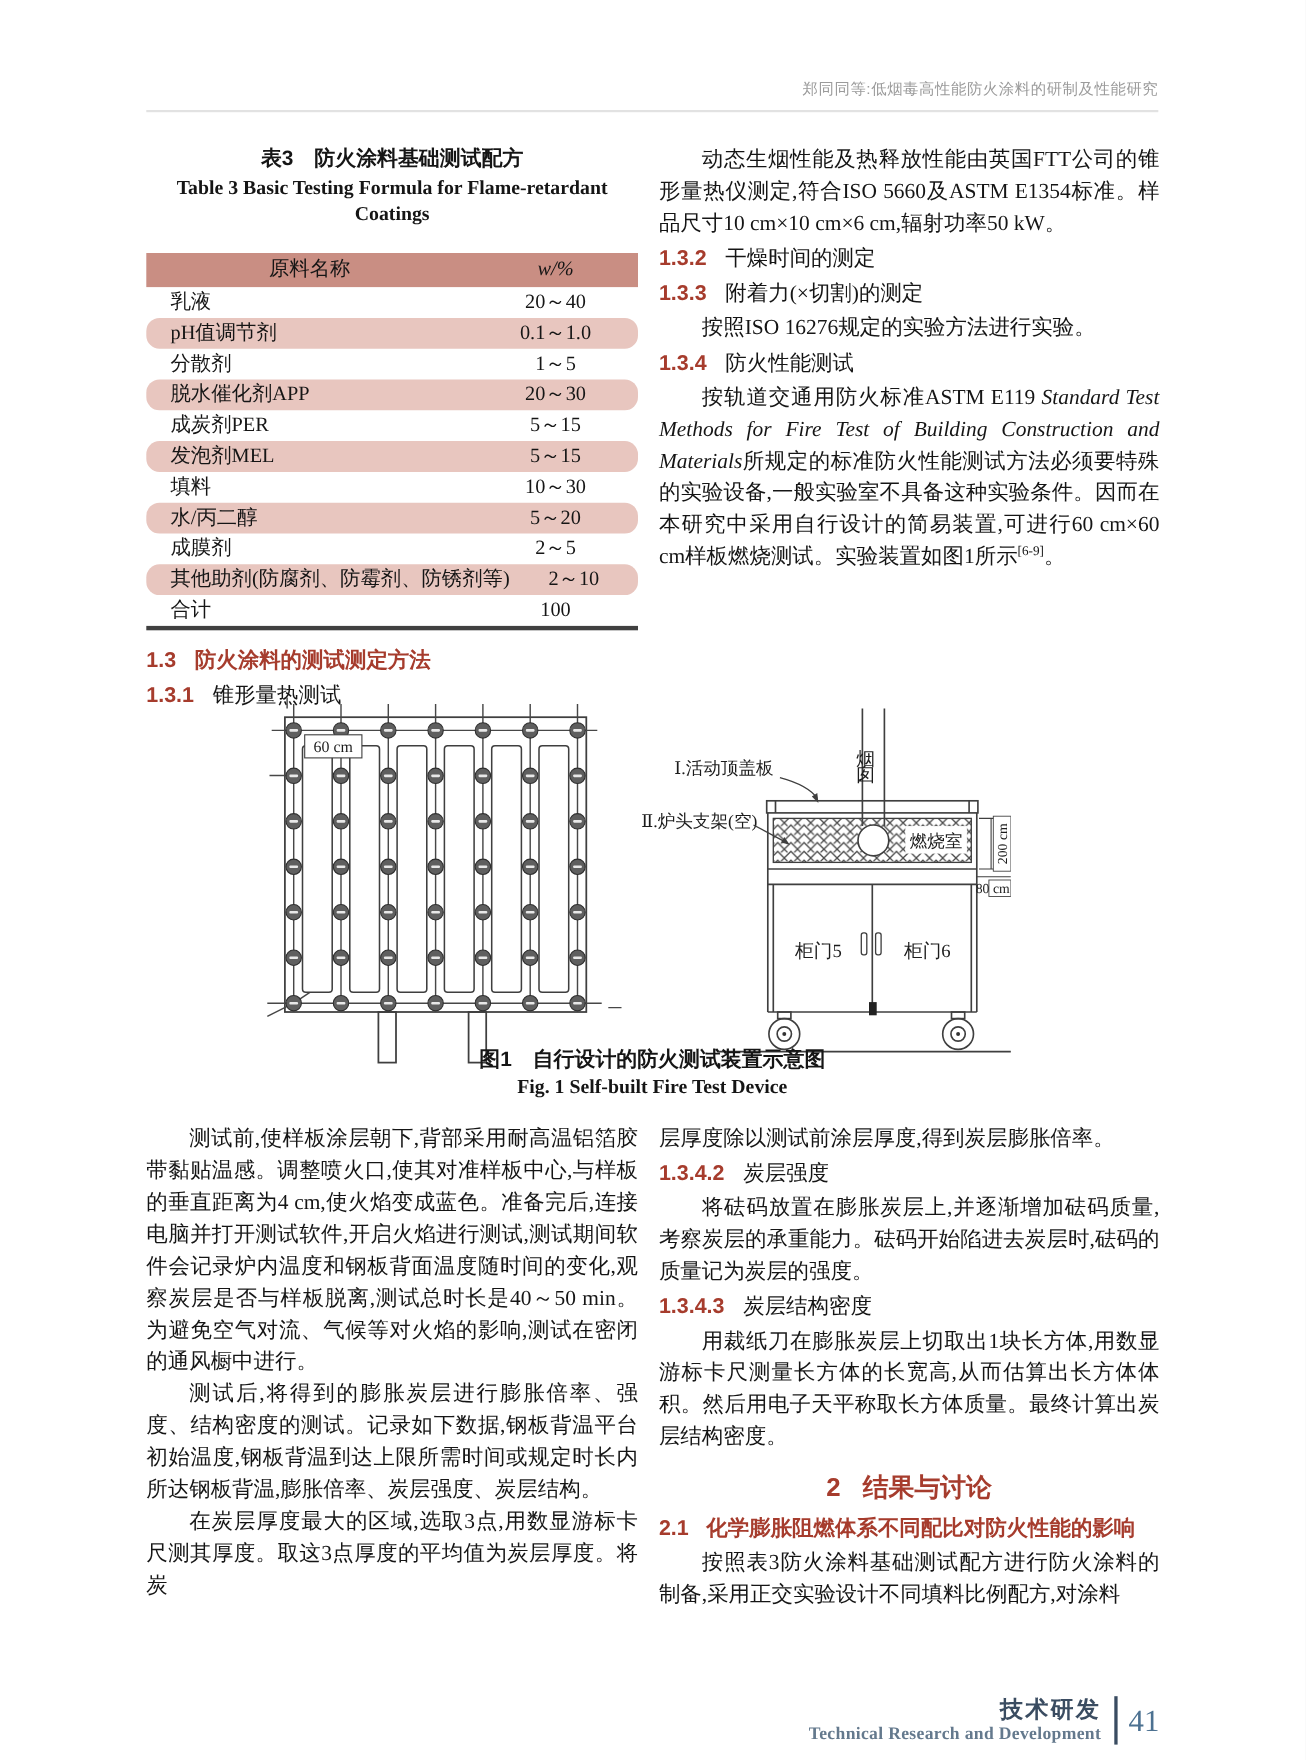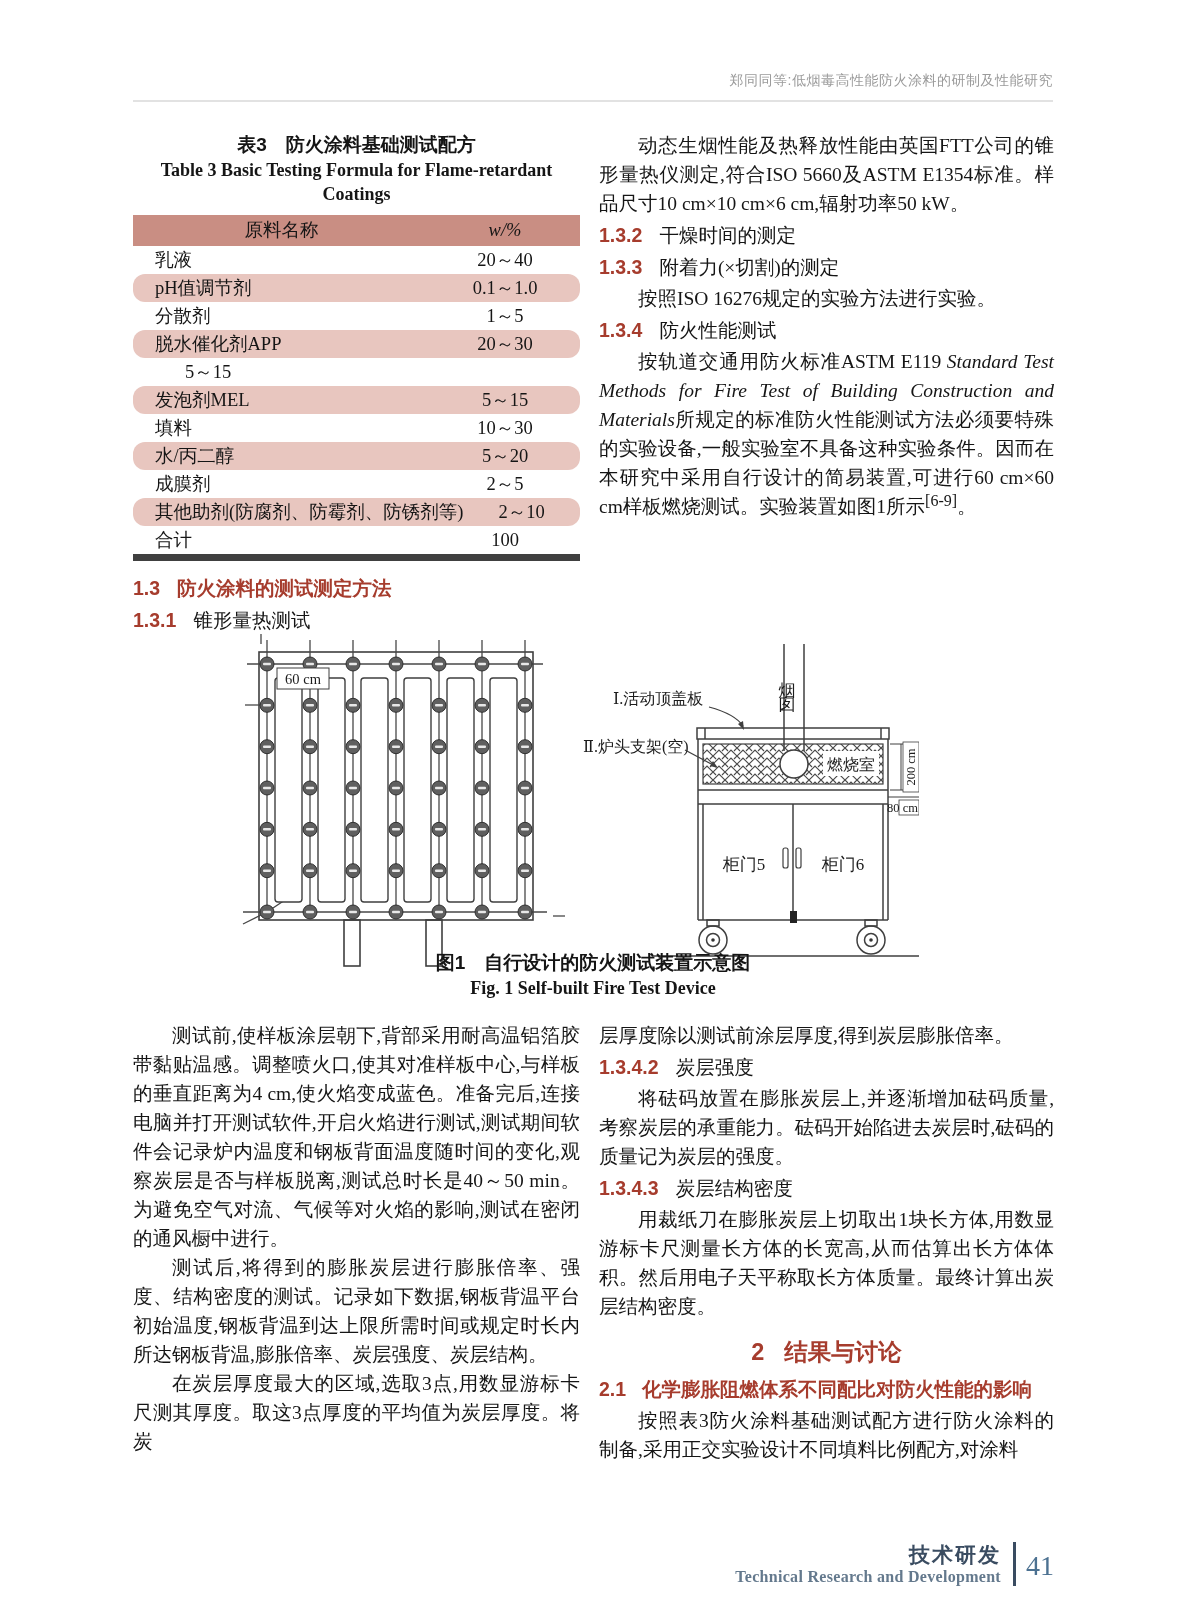--- a/index.html
+++ b/index.html
@@ -12,28 +12,28 @@
   .header-rule{position:absolute;top:100px;left:133px;width:920px;height:2px;background:#e2e2e2;}
 
   
   .col{position:absolute;text-align:justify;font-size:19.5px;line-height:29px;}
   #topleft{left:133px;top:130px;width:447px;}
   #topright{left:599px;top:131px;width:455px;}
   #botleft{left:133px;top:1021px;width:447px;}
   #botright{left:599px;top:1021px;width:455px;}
   .p{margin:0;text-indent:2em;}
   .p.noindent{text-indent:0;}
-  .ref-sup{font-size:16px;vertical-align:super;line-height:0;}
+  .ref-sup{font-size:12px;vertical-align:super;line-height:0;}
   .em-en{font-style:italic;}
 
   
   .tbl-title-zh{text-align:center;font-family:"Liberation Sans","DejaVu Sans",sans-serif;
         font-weight:700;font-size:19px;line-height:26px;margin-top:2px;}
   .tbl-title-en{text-align:center;font-weight:700;font-size:18px;line-height:24px;}
-  .t3{margin-top:9px;border-bottom:7px solid #404040;font-size:18.5px;}
+  .t3{margin-top:24px;border-bottom:4px solid #404040;font-size:18.5px;}
   .t3 .thead{display:flex;height:31px;align-items:center;background:var(--hdr-bg);}
   .t3 .thead .tname{text-align:center;padding-left:0;}
   .t3 .thead .tval{font-style:italic;}
   .trow{display:flex;height:28px;align-items:center;}
   .trow.pink{background:var(--row-pink);border-radius:12px;}
   .tname{flex:1;padding-left:22px;white-space:nowrap;}
   .tval{width:150px;text-align:center;}
 
   
   .h-sub{margin:3px 0 2px;text-align:left;}
@@ -96,20 +96,21 @@
           </div>
           <div class="trow">
             <span class="tname">分散剂</span>
             <span class="tval">1～5</span>
           </div>
           <div class="trow pink">
             <span class="tname">脱水催化剂APP</span>
             <span class="tval">20～30</span>
           </div>
           <div class="trow">
+            <span class="tname">成炭剂PER</span>
             <span class="tval">5～15</span>
           </div>
           <div class="trow pink">
             <span class="tname">发泡剂MEL</span>
             <span class="tval">5～15</span>
           </div>
           <div class="trow">
             <span class="tname">填料</span>
             <span class="tval">10～30</span>
           </div>

